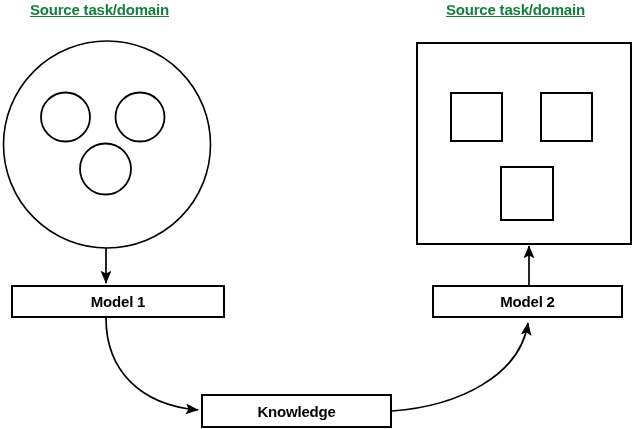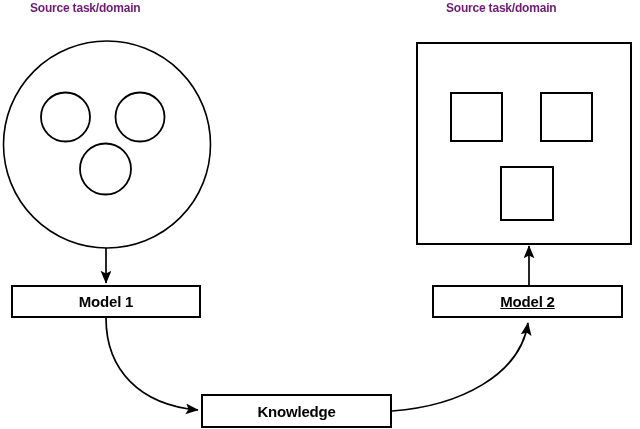--- a/index.html
+++ b/index.html
@@ -15,24 +15,25 @@
   }
   #diagram-root {
     position: relative;
     width: 640px;
     height: 429px;
     background: #ffffff;
   }
   .label {
     position: absolute;
     font-weight: bold;
-    font-size: 12px;
-    color: #701a75;
+    font-size: 15px;
+    color: #15803d;
     letter-spacing: -0.2px;
     white-space: nowrap;
+    text-decoration: underline;
   }
   #source-label { left: 30px; top: 1px; }
   #target-label { left: 446px; top: 1px; }
 
   .shape-layer {
     position: absolute;
     left: 0; top: 0;
     width: 640px; height: 429px;
   }
 
@@ -42,22 +43,22 @@
     border: 2px solid #000000;
     background: #ffffff;
     display: flex;
     align-items: center;
     justify-content: center;
     font-weight: bold;
     font-size: 15px;
     color: #000000;
     letter-spacing: -0.2px;
   }
-  #model1-box { left: 11px; top: 285px; width: 190px; height: 33px; }
-  #model2-box { left: 432px; top: 285px; width: 191px; height: 33px; text-decoration: underline; }
+  #model1-box { left: 11px; top: 285px; width: 214px; height: 33px; }
+  #model2-box { left: 432px; top: 285px; width: 191px; height: 33px; }
   #knowledge-box { left: 201px; top: 394px; width: 191px; height: 34px; }
 </style>
 </head>
 <body>
 
 <div id="diagram-root">
 
   <div class="label" id="source-label">Source task/domain</div>
 
   <div class="label" id="target-label">Source task/domain</div>

